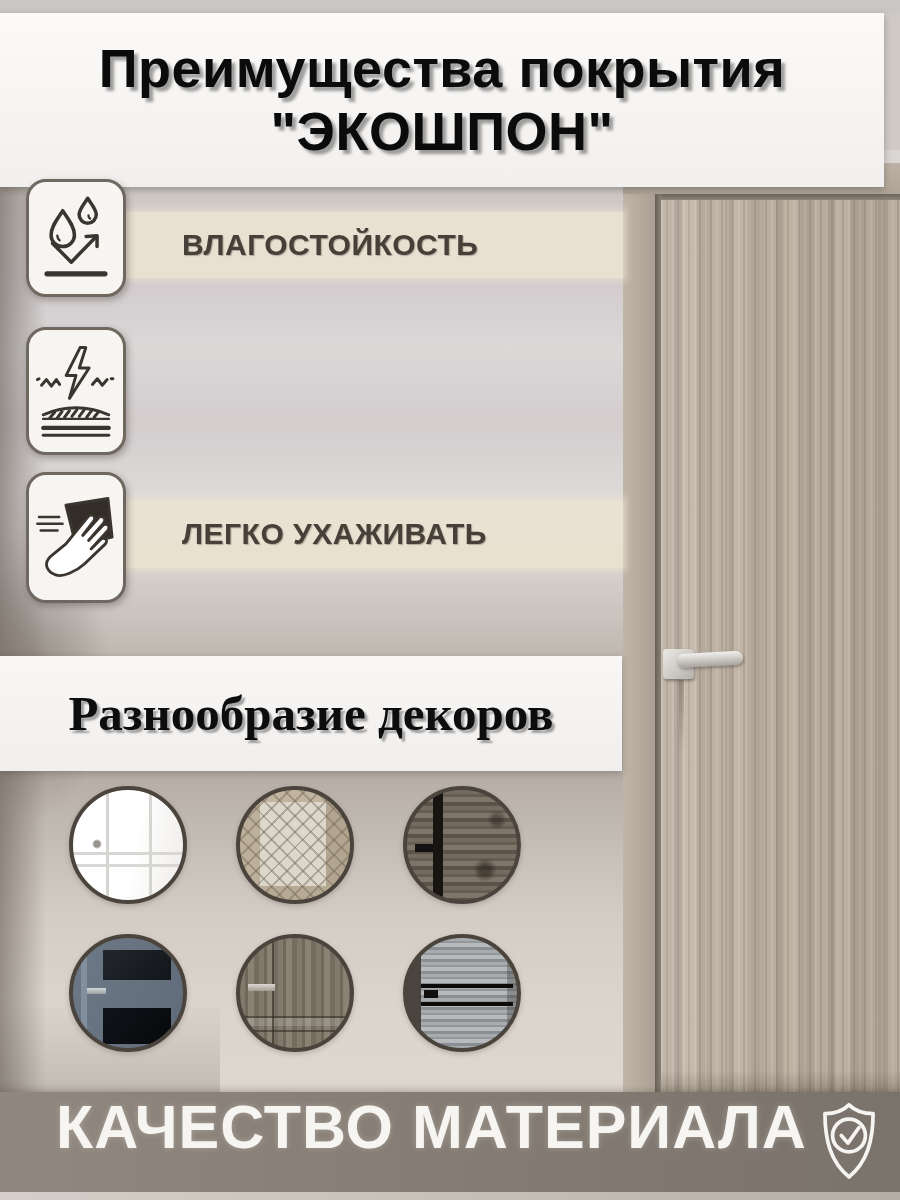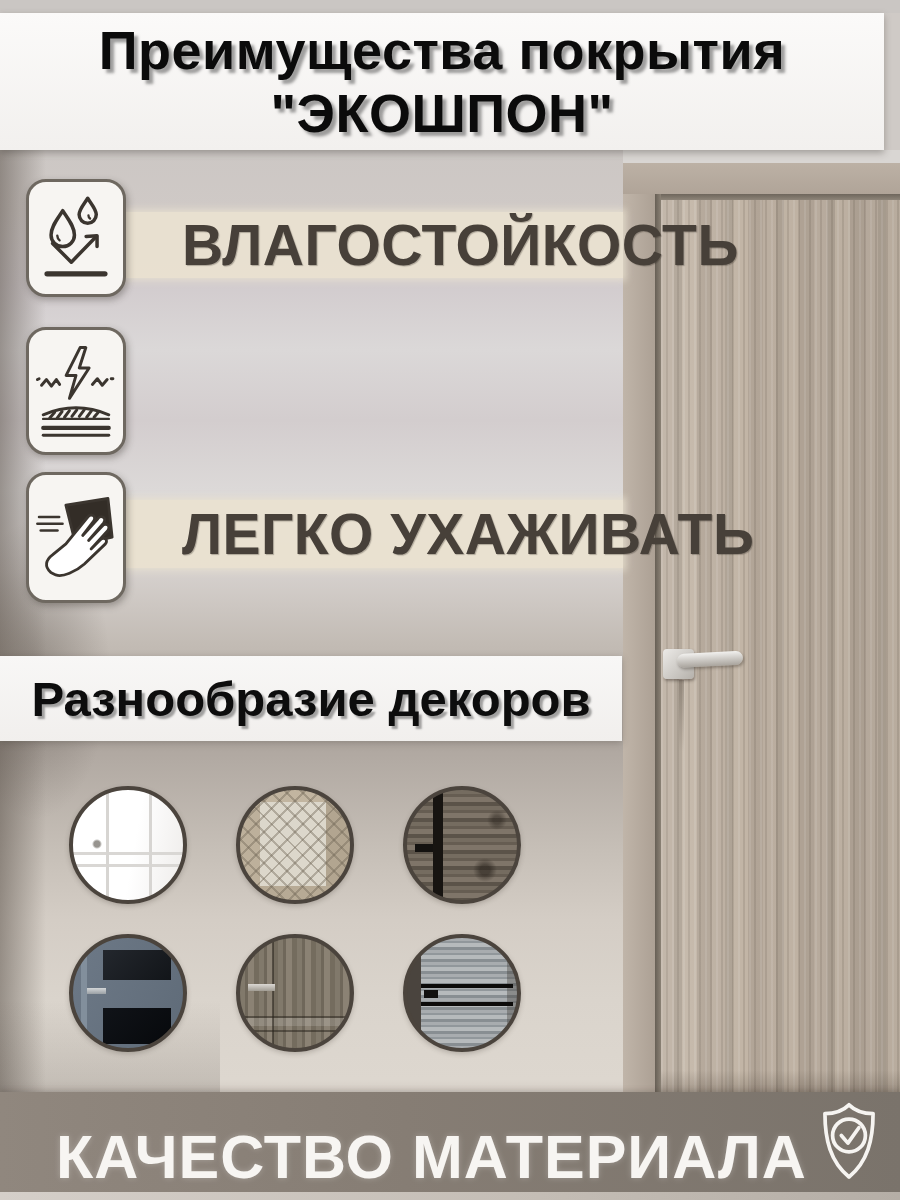--- a/index.html
+++ b/index.html
@@ -65,62 +65,62 @@
     left:677px;top:654px;width:66px;height:14px;border-radius:7px;
     background:linear-gradient(180deg,#f2f1ef,#a9a49d);
     transform:rotate(-3deg);transform-origin:left center;
     box-shadow:1px 2px 3px rgba(60,52,44,.4);
   }
   .handle-shadow{left:679px;top:680px;width:5px;height:72px;
     background:linear-gradient(180deg,rgba(80,70,60,.35),rgba(80,70,60,0));}
 
   
   .title-banner{
-    left:0;top:13px;width:884px;height:137px;
+    left:0;top:13px;width:884px;height:174px;
     background:linear-gradient(180deg,#fbfaf9,#f2f0ee);
     box-shadow:0 3px 7px rgba(60,55,50,.35);
     display:flex;flex-direction:column;justify-content:center;align-items:center;
   }
   .title-line{
     font-size:54px;font-weight:700;color:#0b0b0b;line-height:1.16;
     text-shadow:4px 4px 3px rgba(70,70,70,.5);letter-spacing:.5px;white-space:nowrap;
   }
 
   
   .strip{
     left:120px;width:503px;background:rgba(233,225,208,.96);
     box-shadow:0 0 7px 3px rgba(233,225,208,.75);
     display:flex;align-items:center;padding-left:62px;box-sizing:border-box;
   }
   .strip-1{top:212px;height:66px;}
   .strip-2{top:357px;height:66px;}
   .strip-3{top:500px;height:68px;text-align:right;}
   .feature-label{
-    font-size:57px;font-weight:600;color:#474039;letter-spacing:.5px;
+    font-size:30px;font-weight:600;color:#474039;letter-spacing:.5px;
     text-shadow:1px 1px 1px rgba(40,32,25,.3);white-space:nowrap;
   }
 
   
   .icon-box{
     left:26px;width:100px;background:#f7f5f2;
     border:3px solid #6e6860;border-radius:20px;box-sizing:border-box;
     box-shadow:2px 3px 7px rgba(50,44,38,.35);
     display:flex;align-items:center;justify-content:center;
   }
   .icon-box-1{top:179px;height:118px;}
   .icon-box-2{top:327px;height:128px;}
   .icon-box-3{top:472px;height:131px;}
   .icon-box svg{display:block;}
 
   
   .decors-banner{
-    left:0;top:656px;width:622px;height:85px;
+    left:0;top:656px;width:622px;height:115px;
     background:linear-gradient(180deg,#f8f7f6,#f1efed);
     box-shadow:0 2px 7px rgba(60,55,50,.3);
-    display:flex;align-items:center;justify-content:center;
+    display:flex;align-items:center;justify-content:center;font-family:Liberation Serif, serif;
   }
   .decors-title{
     font-size:49px;font-weight:700;color:#0d0d0d;
     text-shadow:3px 3px 2px rgba(60,60,60,.45);white-space:nowrap;
   }
 
   
   .decor{
     width:118px;height:118px;border-radius:50%;box-sizing:border-box;
     border:4px solid #4b443d;overflow:hidden;
@@ -180,21 +180,21 @@
       linear-gradient(#0c0b0a,#0c0b0a) 14px 64px / 92px 4px no-repeat,
       linear-gradient(#4a443e,#4a443e) 0 0 / 14px 118px no-repeat,
       linear-gradient(rgba(58,54,48,.35),rgba(58,54,48,.35)) 100px 0 / 18px 118px no-repeat,
       repeating-linear-gradient(180deg,#a8acaf 0 3px,#91979b 3px 5px,#b6babc 5px 9px,#888e92 9px 12px);
   }
 
   
   .quality-banner{
     left:0;top:1092px;width:900px;height:100px;
     background:linear-gradient(90deg,#90877e 0%,#867d74 45%,#7a736b 100%);
-    display:flex;align-items:flex-end;padding-left:56px;box-sizing:border-box;
+    display:flex;align-items:flex-start;padding-left:56px;box-sizing:border-box;
     box-shadow:0 -2px 5px rgba(60,52,44,.2);
   }
   .quality-label{
     font-size:61px;font-weight:600;color:#f7f5f2;letter-spacing:1px;
     text-shadow:0 0 6px rgba(255,255,255,.25);white-space:nowrap;
   }
   .shield-wrap{left:814px;top:1097px;width:70px;height:90px;}
   .floor{left:0;top:1192px;width:900px;height:8px;
     background:linear-gradient(90deg,#d5cfc9,#c4bdb5 60%,#b5aea6);}
   .top-strip{left:0;top:0;width:900px;height:13px;background:#cac6c3;}

